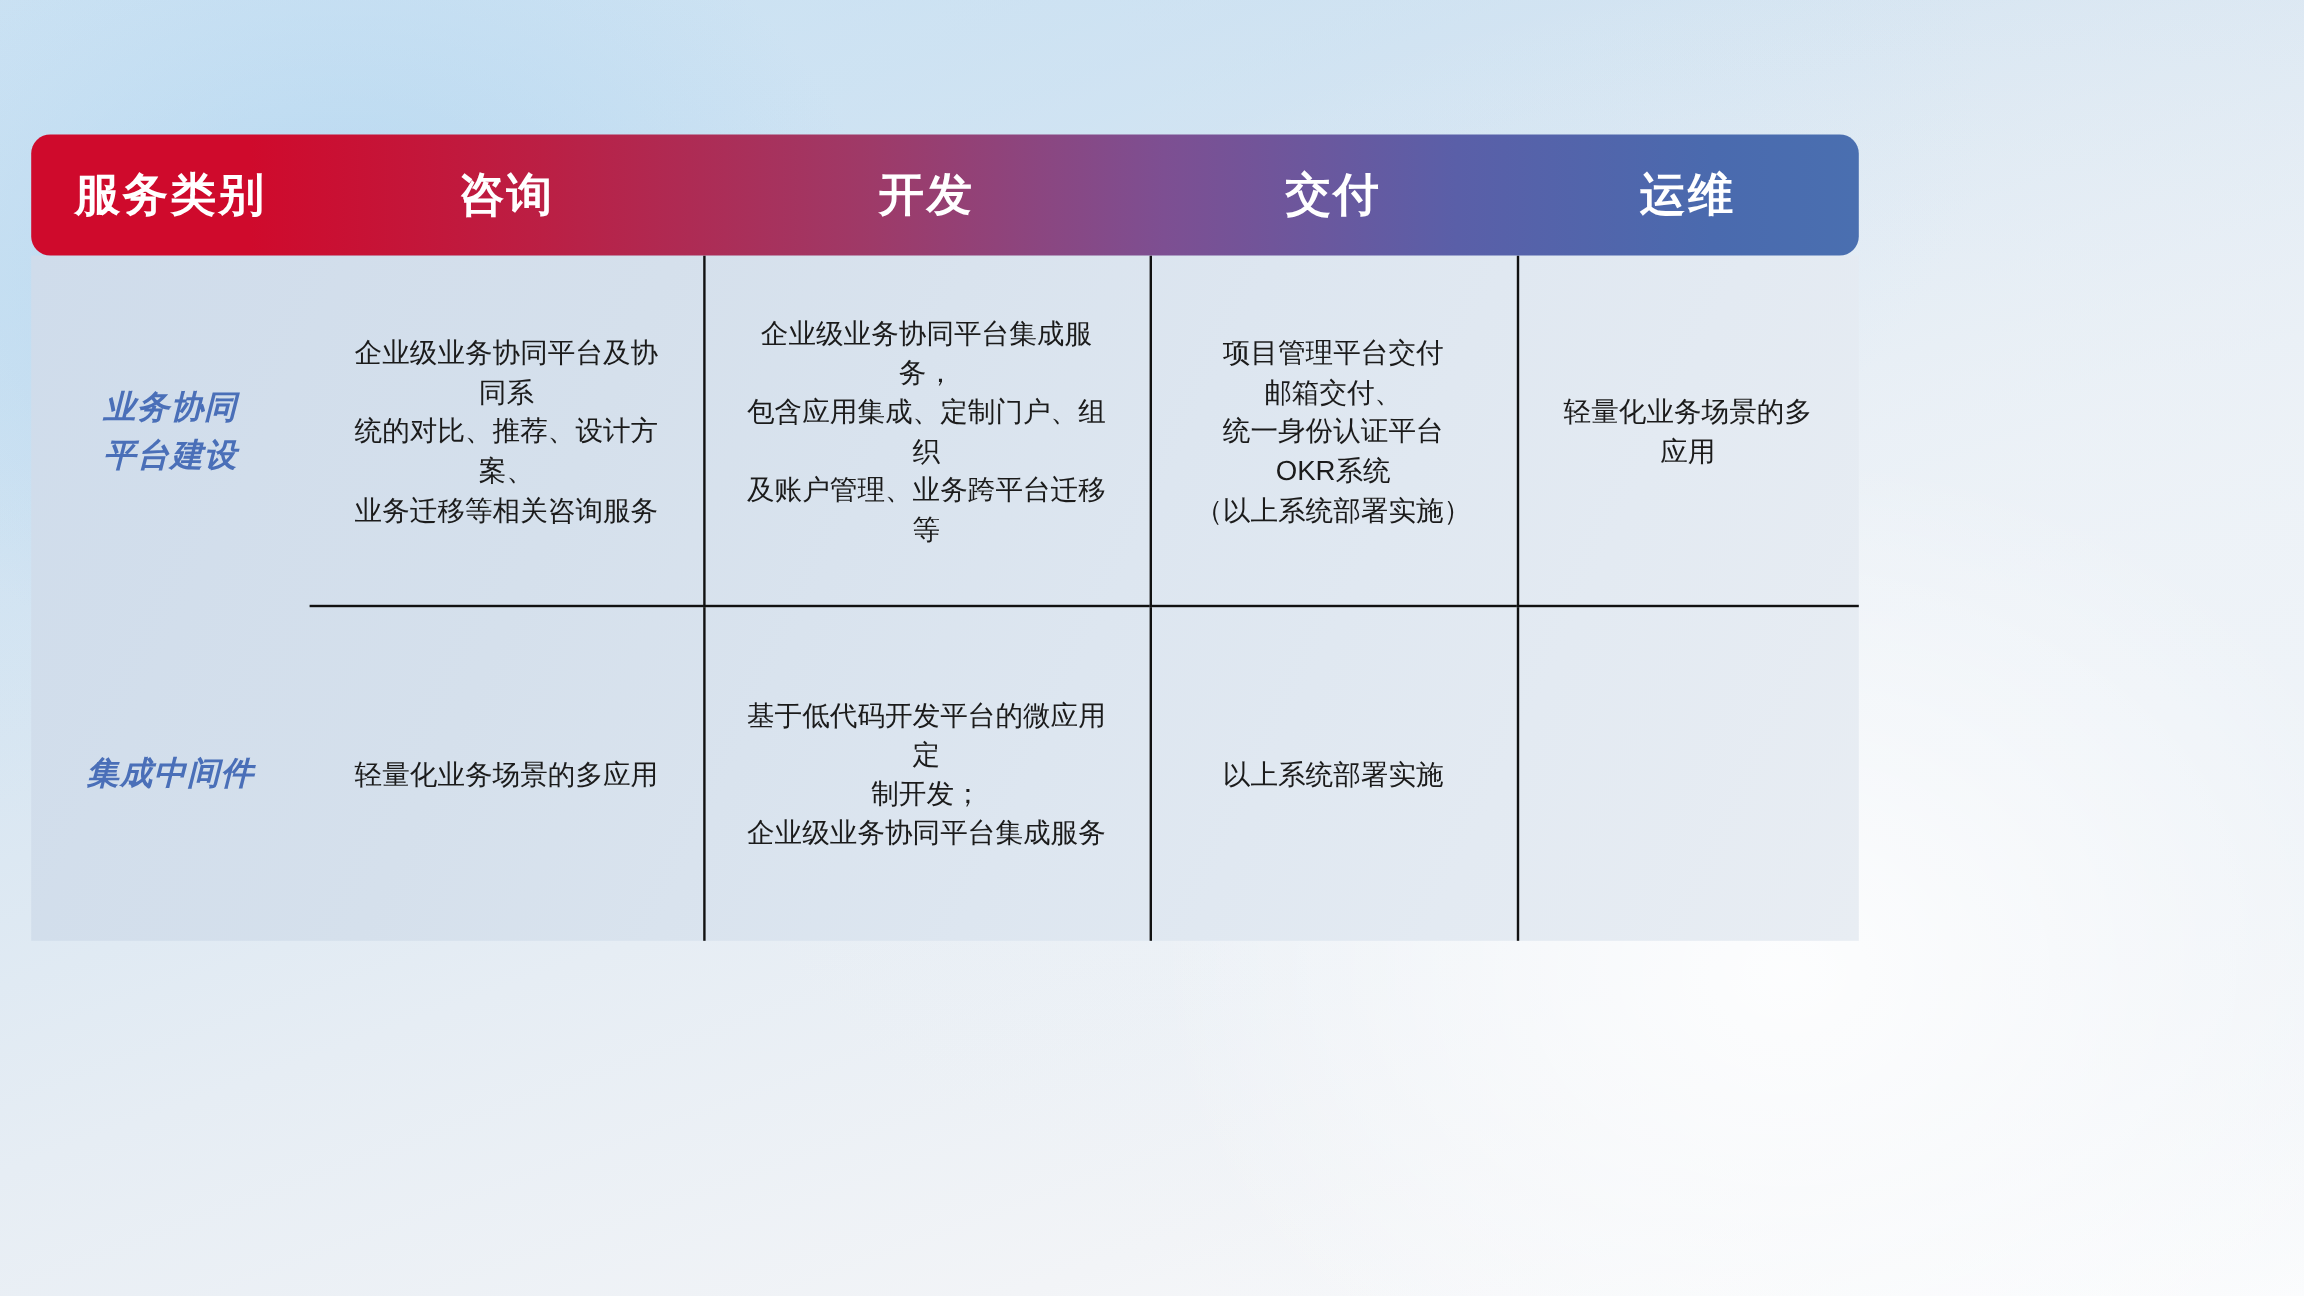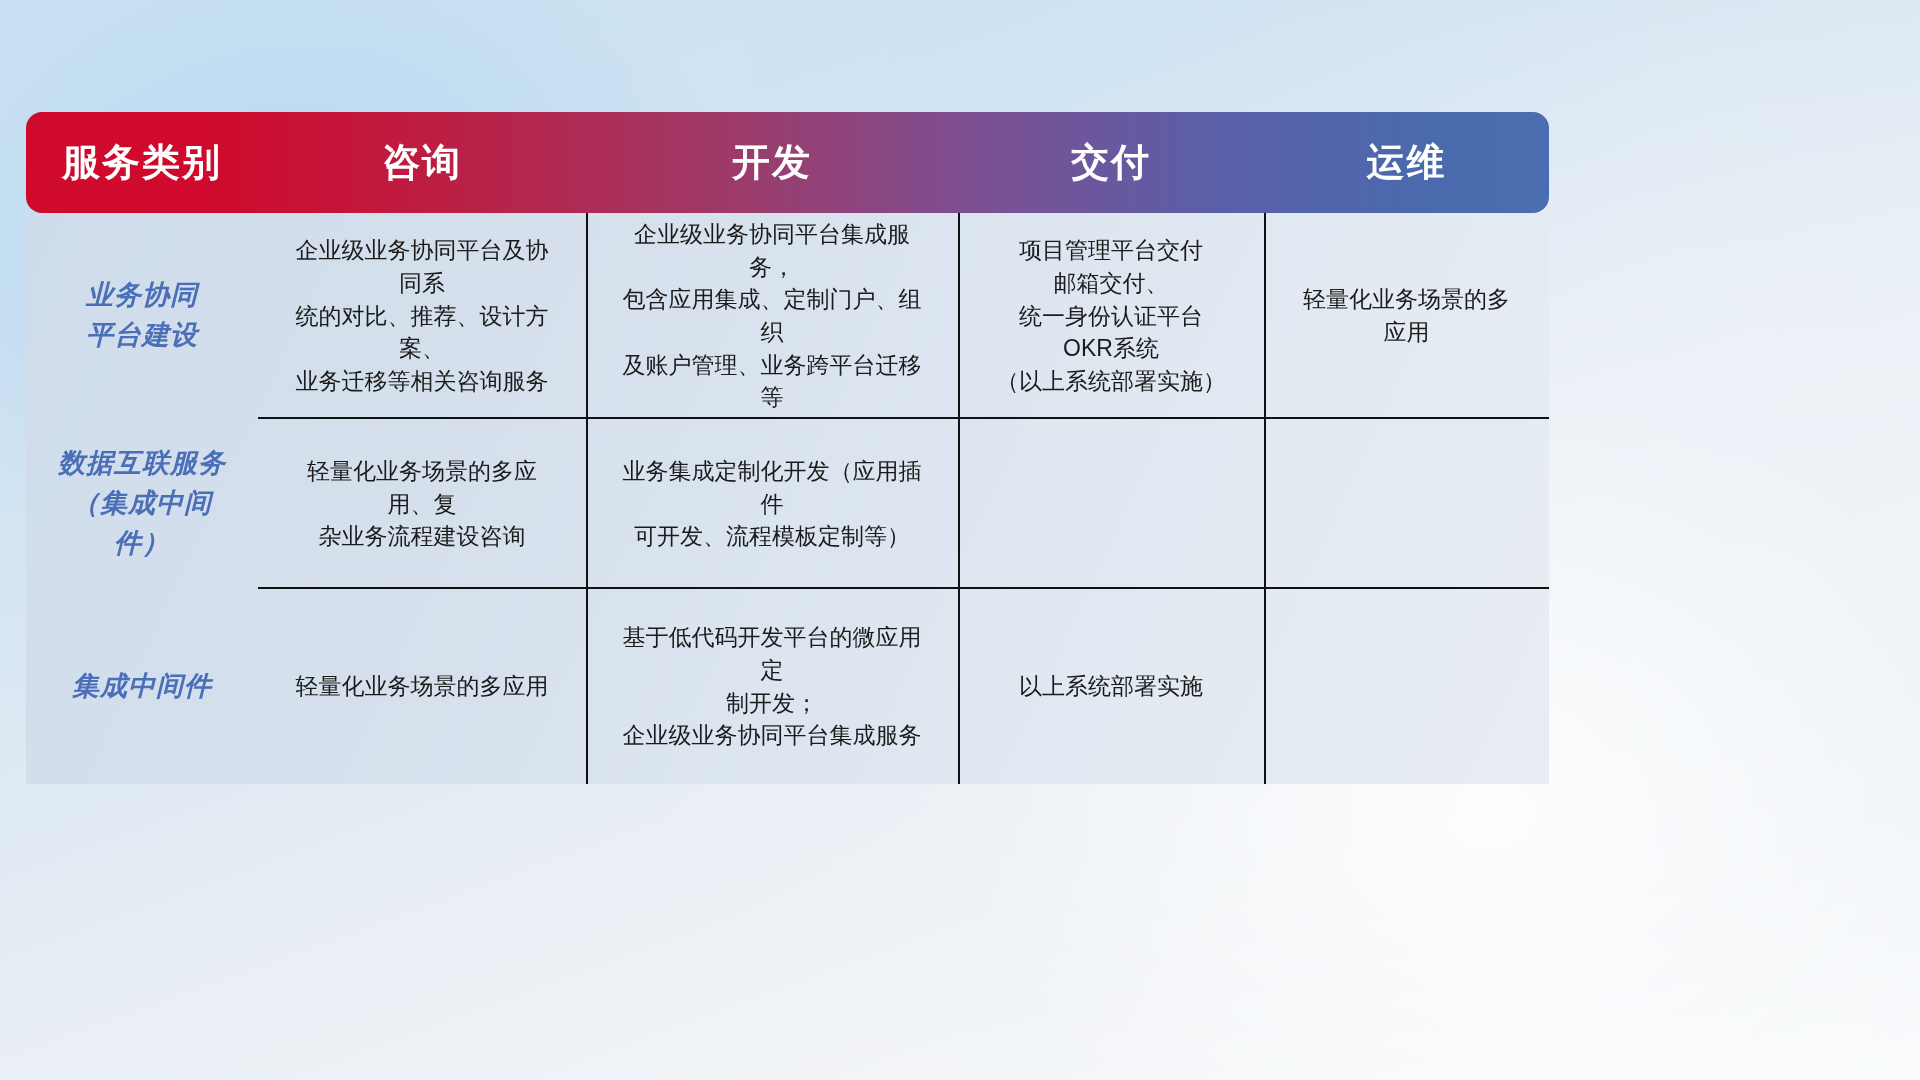--- a/index.html
+++ b/index.html
@@ -212,40 +212,20 @@
 邮箱交付、
 统一身份认证平台
 OKR系统
 （以上系统部署实施）</span>
         </td>
         <td class="divider-left">
           <span class="cell-text">轻量化业务场景的多应用</span>
         </td>
       </tr>
 
-      <tr class="row-2 rowline">
-        <td class="cat-cell no-line">
-          <span class="cell-text">数据互联服务
-（集成中间件）</span>
-        </td>
-        <td>
-          <span class="cell-text">轻量化业务场景的多应用、复
-杂业务流程建设咨询</span>
-        </td>
-        <td class="divider-left">
-          <span class="cell-text">业务集成定制化开发（应用插件
-可开发、流程模板定制等）</span>
-        </td>
-        <td class="divider-left">
-          <span class="cell-text"></span>
-        </td>
-        <td class="divider-left">
-          <span class="cell-text"></span>
-        </td>
-      </tr>
 
       <tr class="row-3">
         <td class="cat-cell">
           <span class="cell-text">集成中间件</span>
         </td>
         <td>
           <span class="cell-text">轻量化业务场景的多应用</span>
         </td>
         <td class="divider-left">
           <span class="cell-text">基于低代码开发平台的微应用定

